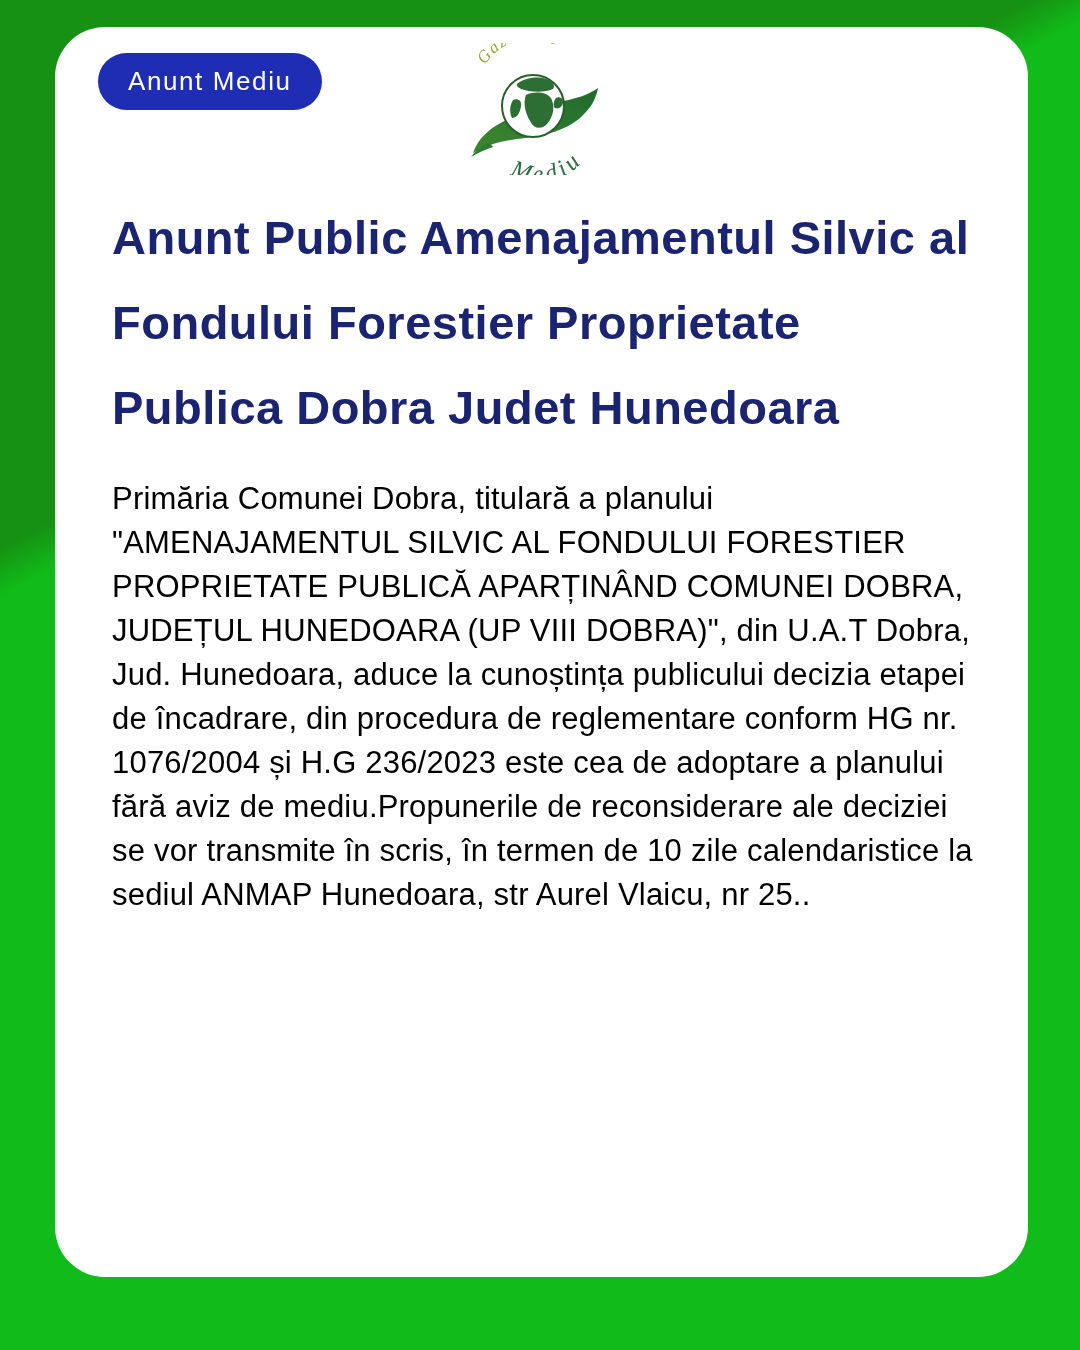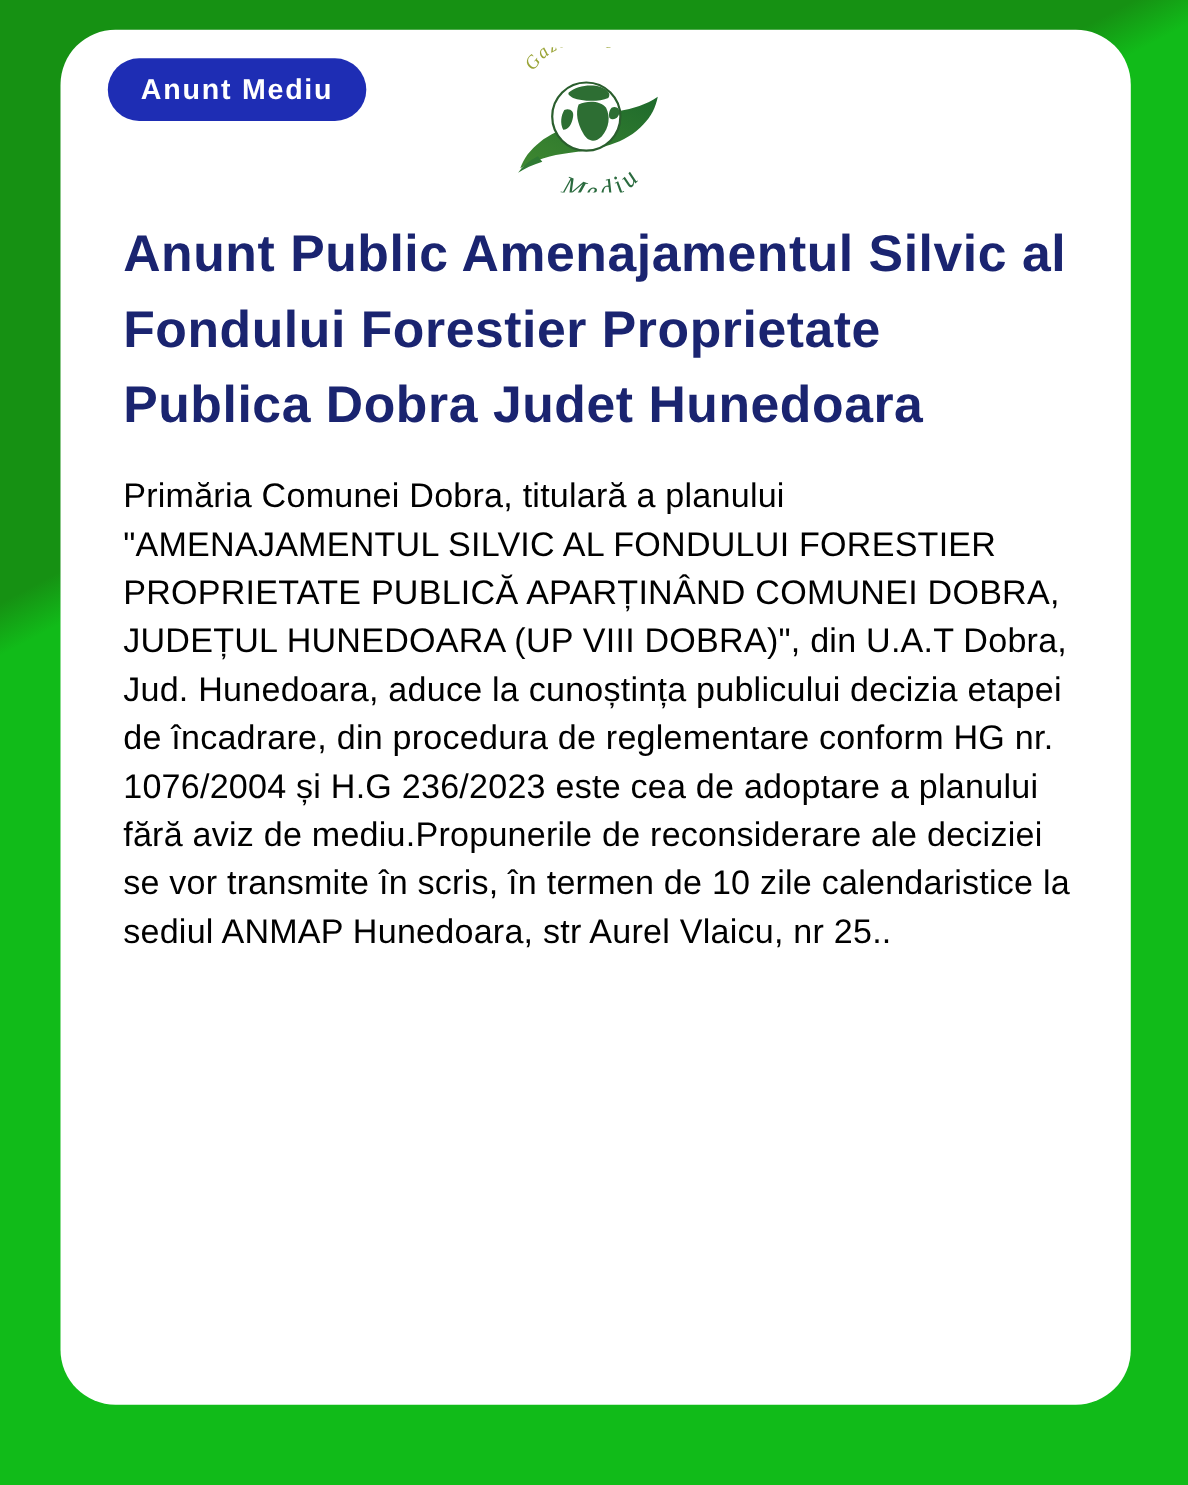--- a/index.html
+++ b/index.html
@@ -26,36 +26,36 @@
     position: absolute;
     left: 43px; top: 26px;
     display: inline-flex;
     align-items: center;
     justify-content: center;
     background: #1e2db4;
     color: #ffffff;
     border-radius: 30px;
     padding: 13px 30px;
     font-size: 26px;
-    font-weight: 700;
+    font-weight: 400;
     letter-spacing: 1.6px;
     white-space: nowrap;
     cursor: pointer;
   }
   .logo {
     position: absolute;
     left: 50%;
     transform: translateX(-50%);
     top: 16px;
     width: 150px; height: 132px;
   }
   .title {
     margin: 168px 55px 0 57px;
     font-size: 47px;
-    line-height: 69px;
+    line-height: 85px;
     font-weight: 700;
     color: #1a2470;
     letter-spacing: 0.5px;
   }
   .body-text {
     margin: 27px 50px 0 57px;
     font-size: 31px;
     line-height: 44px;
     color: #000000;
     letter-spacing: 0.2px;

